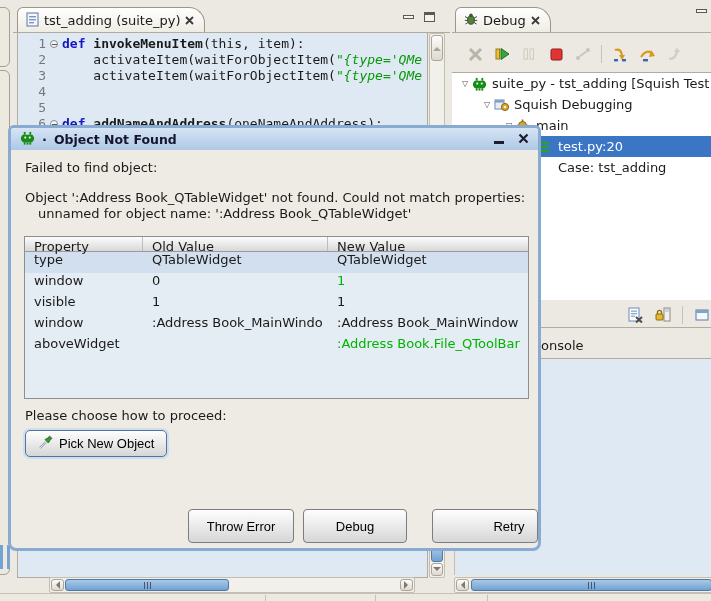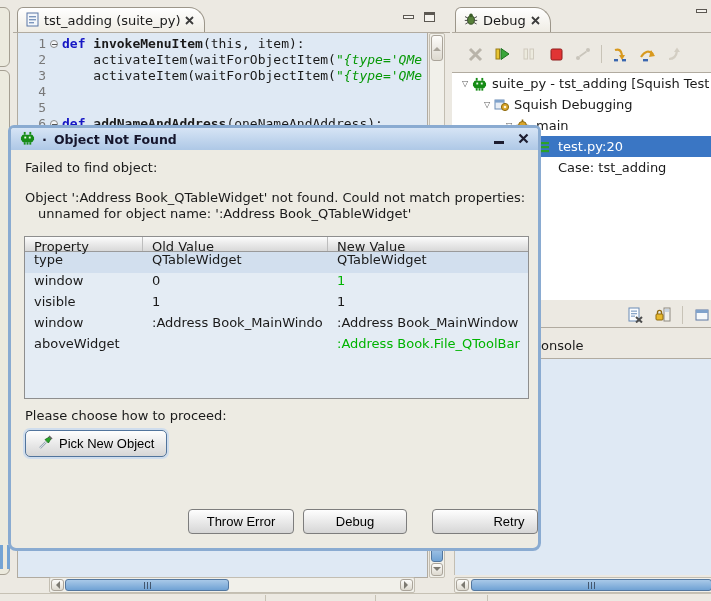--- a/index.html
+++ b/index.html
@@ -92,21 +92,21 @@
   .pt-row:first-child { background:#d2dfee; }
   .pt-cell { padding-left:9px; white-space:nowrap; overflow:hidden; }
   .green { color:#00b400; }
 
   .btn { background:linear-gradient(#fefefe,#d6d6d6); border:1px solid #7d7d7d; border-radius:4px;
          display:flex; align-items:center; justify-content:center; font-size:13px; }
   #pick-btn { position:absolute; left:14px; top:280px; height:27px; padding:0 12px; gap:6px;
               border:1px solid #51749c; border-radius:5px; box-shadow:0 0 0 2px #cfdded; }
   #dlg-checkbox-row { position:absolute; left:17px; top:318px; display:flex; align-items:center; gap:10px; }
   #dlg-checkbox { width:13px; height:13px; background:#ffffff; border:1px solid #828c99; border-radius:2px; box-shadow:inset 1px 1px 2px #c8ccd2; }
-  .dlg-action { position:absolute; top:359px; height:25px; }
+  .dlg-action { position:absolute; top:359px; height:34px; }
   #btn-throw { right:244px; width:106px; }
   #btn-debug { right:131px; width:104px; }
   #btn-retry { right:0; width:106px;padding-left:48px; }
 </style>
 </head>
 <body>
 
 <div class="abs" style="left:0;top:0;width:13px;height:593px;overflow:hidden;">
   <div class="strip-box" style="left:-10px;top:7px;width:20px;height:60px;"></div>
   <div class="strip-box" style="left:-10px;top:70px;width:20px;height:505px;"></div>

